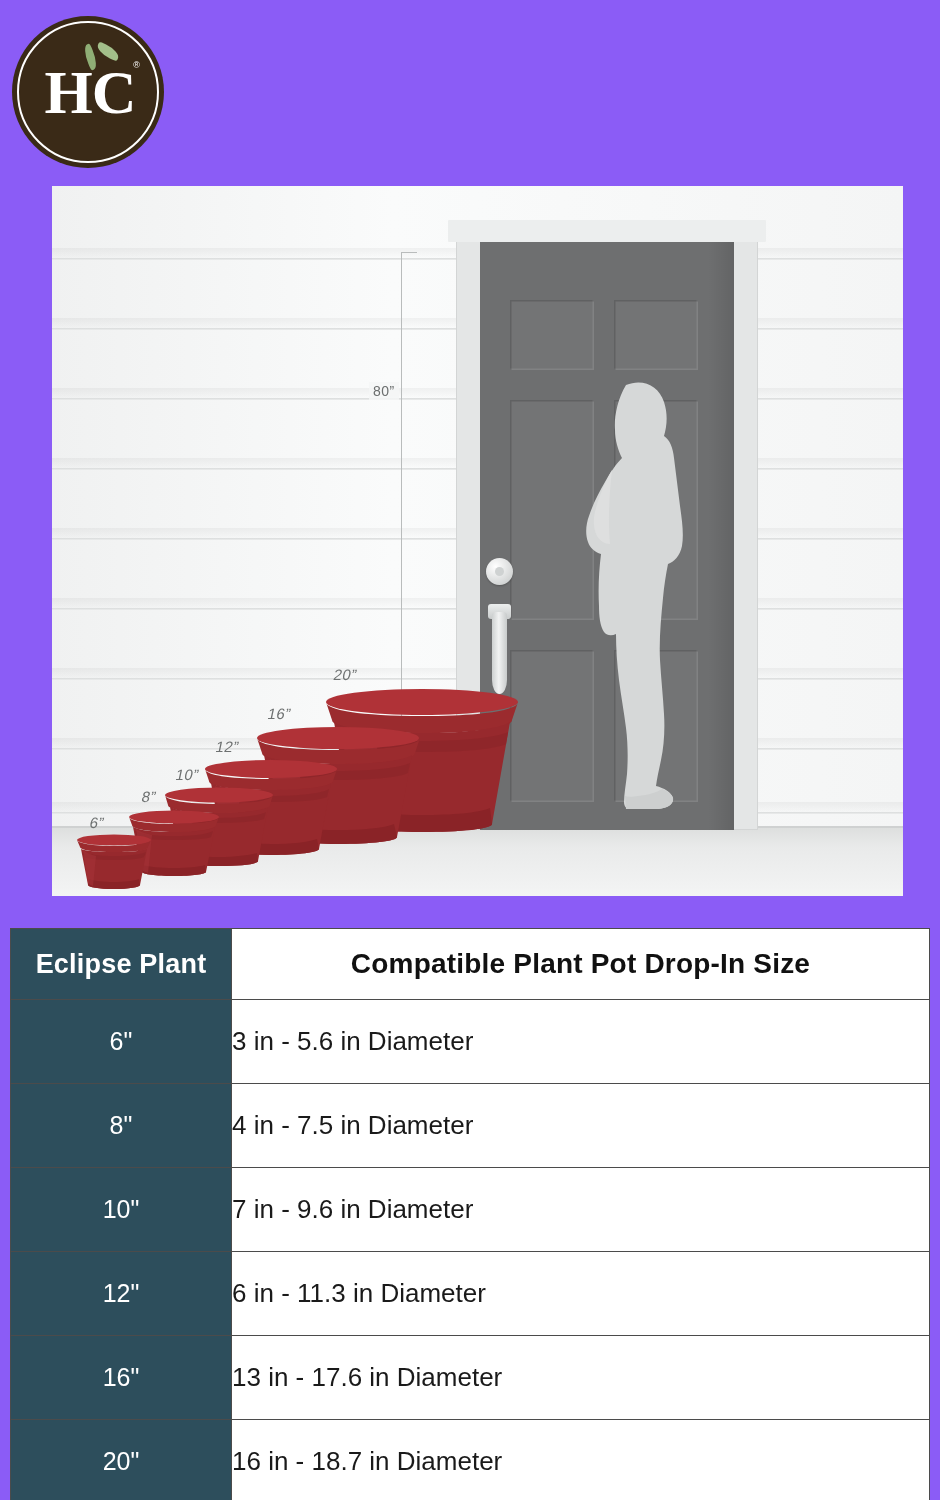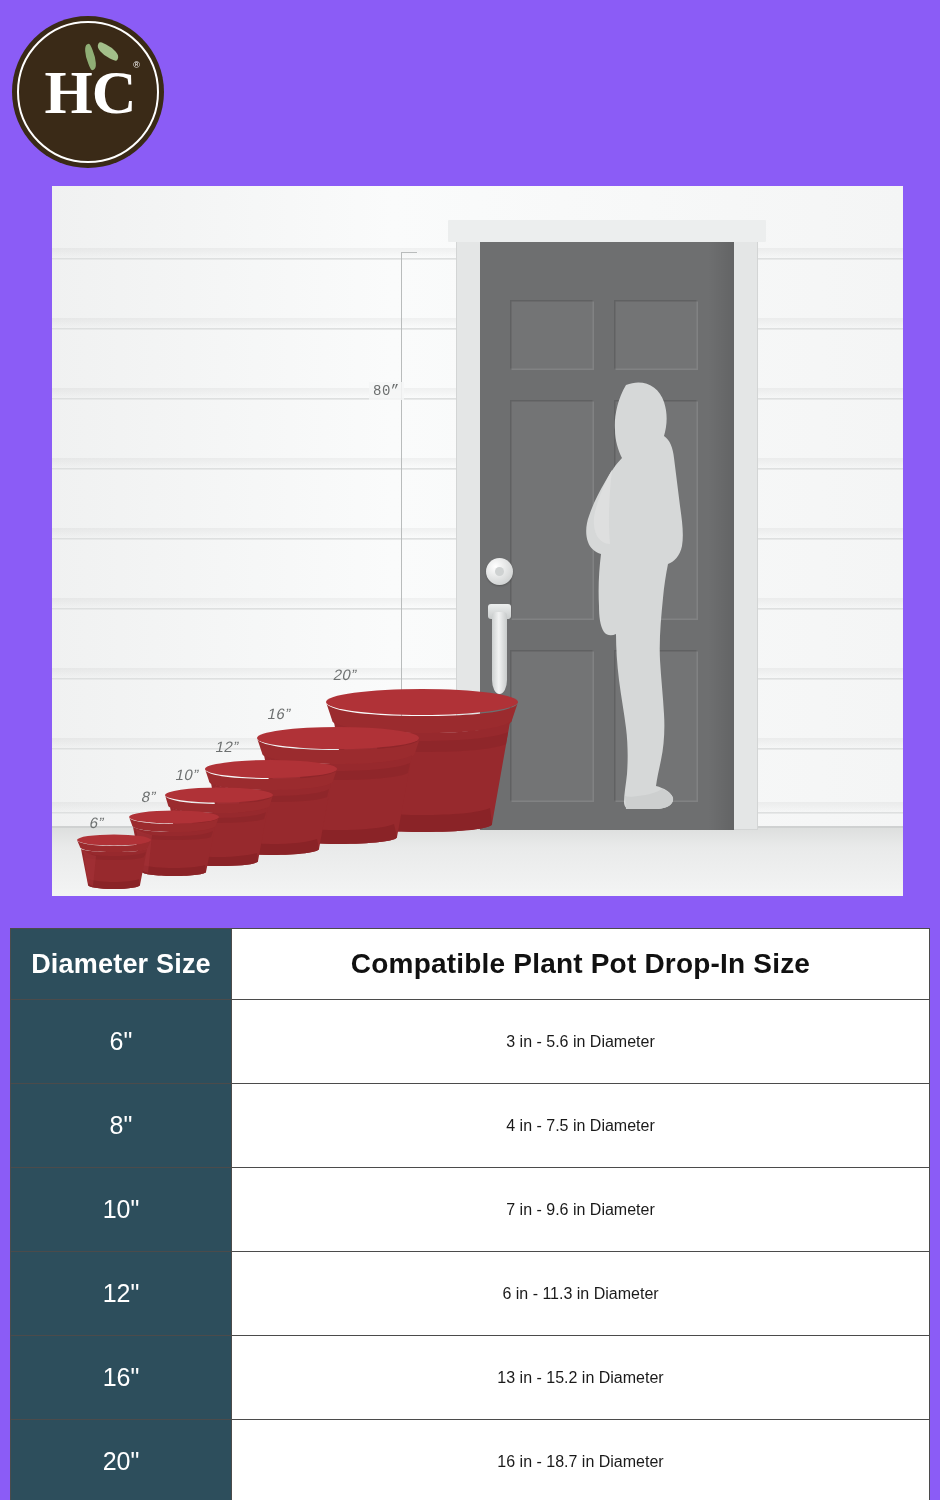--- a/index.html
+++ b/index.html
@@ -79,38 +79,38 @@
 
   
   .person{position:absolute;left:508px;top:192px;width:150px;height:462px;}
   .person svg{display:block;width:100%;height:100%;}
 
   
   .dim-line{position:absolute;left:349px;top:66px;width:1px;height:556px;background:#b9bcbc;}
   .dim-top{position:absolute;left:349px;top:66px;width:16px;height:1px;background:#b9bcbc;}
   .dim-bot{position:absolute;left:340px;top:622px;width:16px;height:1px;background:#b9bcbc;}
   .dim-label{position:absolute;left:317px;top:196px;font-size:14px;color:#6b6e6e;
-             letter-spacing:.5px;background:rgba(245,246,246,.85);padding:1px 4px;font-family:Liberation Mono, monospace;}
+             letter-spacing:.5px;background:rgba(245,246,246,.85);padding:1px 4px;}
 
   
   .pot{position:absolute;}
   .pot svg{display:block;width:100%;height:100%;}
   .pot-label{position:absolute;font-size:15px;color:#6e7171;
              transform:skewX(-12deg);letter-spacing:.4px;}
 
   
   .table{position:absolute;left:10px;top:928px;width:920px;border-collapse:collapse;}
   .table td,.table th{border:1.5px solid #4b4b4b;padding:0;}
   .th-size{width:220px;height:70px;background:#2d4e5c;color:#ffffff;
            font-size:27px;font-weight:700;text-align:center;letter-spacing:.2px;}
   .th-compat{background:#ffffff;color:#111111;font-size:28px;font-weight:700;
              text-align:center;letter-spacing:.2px;}
   .td-size{width:220px;height:83px;background:#2d4e5c;color:#ffffff;
            font-size:25px;text-align:center;}
-  .td-compat{background:#ffffff;color:#1a1a1a;font-size:16px;text-align:center;}
+  .td-compat{background:#ffffff;color:#1a1a1a;font-size:26px;}
 </style>
 </head>
 <body>
 
 <div class="page">
 
   <div class="header">
 
     <div class="logo">
       <div class="logo-outer"></div>
@@ -297,21 +297,21 @@
         <path d="M7,16 C10,19 16,21 20,22 L17,52 C14,51 13,50 12,49 Z" fill="#a53338" opacity=".55"></path>
       </svg>
     </div>
     <div class="pot-label" style="left:38px;top:628px;">6”</div>
 
   </div>
 
   <table class="table">
     <thead>
       <tr>
-        <th class="th-size">Diameter Size</th>
+        <th class="th-size">Eclipse Plant</th>
         <th class="th-compat">Compatible Plant Pot Drop-In Size</th>
       </tr>
     </thead>
     <tbody>
       <tr>
         <td class="td-size">6"</td>
         <td class="td-compat">3 in - 5.6 in Diameter</td>
       </tr>
       <tr>
         <td class="td-size">8"</td>
@@ -320,21 +320,21 @@
       <tr>
         <td class="td-size">10"</td>
         <td class="td-compat">7 in - 9.6 in Diameter</td>
       </tr>
       <tr>
         <td class="td-size">12"</td>
         <td class="td-compat">6 in - 11.3 in Diameter</td>
       </tr>
       <tr>
         <td class="td-size">16"</td>
-        <td class="td-compat">13 in - 15.2 in Diameter</td>
+        <td class="td-compat">13 in - 17.6 in Diameter</td>
       </tr>
       <tr>
         <td class="td-size">20"</td>
         <td class="td-compat">16 in - 18.7 in Diameter</td>
       </tr>
     </tbody>
   </table>
 
 </div>
 

